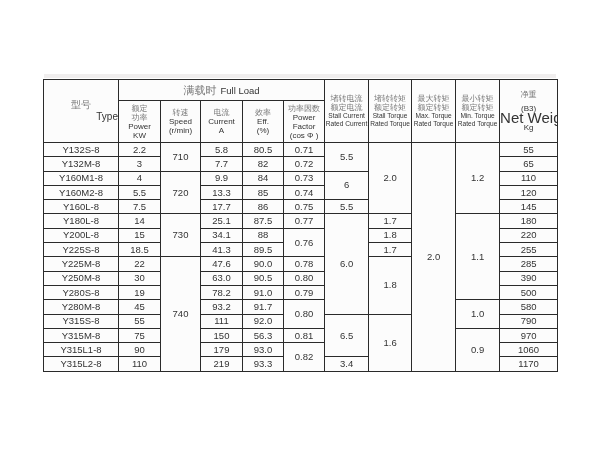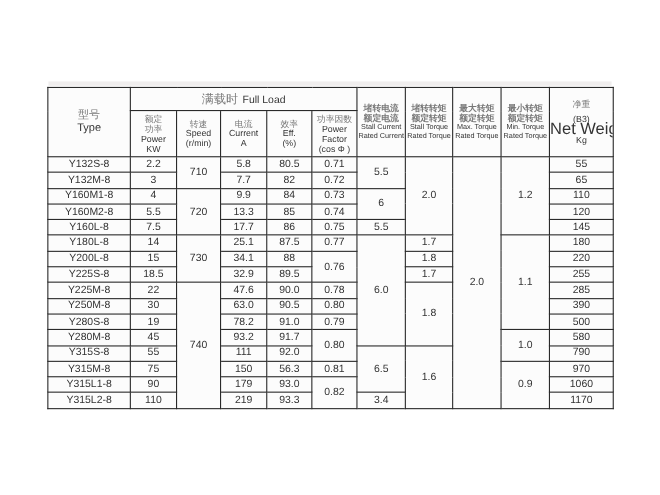--- a/index.html
+++ b/index.html
@@ -10,25 +10,25 @@
                table-layout:fixed; background:#fcfcfc; }
   table.spec td { border:1.2px solid #2a2a2a; text-align:center; vertical-align:middle;
                   padding:0; overflow:hidden; white-space:nowrap; }
   table.spec tr.hdr1 td { height:20px; }
   table.spec tr.hdr2 td { height:41px; }
   table.spec tr.row td { height:13.3px; font-size:9.5px; line-height:10px; }
   .zh { display:block; font-size:8px; color:#777; line-height:9px; }
   .en { display:block; font-size:8px; color:#333; line-height:9px; }
   .en-b { display:block; font-size:15px; color:#333; line-height:10px; }
   .type-zh { display:block; font-size:10px; color:#777; line-height:12px; }
-  .type-en { display:block; font-size:10px; color:#333; line-height:12px; }
+  .type-en { display:block; font-size:10px; color:#333; line-height:12px;text-align:right; }
   .fl { font-size:9.5px; }
   .fl .zh-i { color:#777; font-size:11px; margin-right:4px; }
   .sm { font-size:6.6px; line-height:8px; display:block; color:#333; }
-  .sm-zh { font-size:8px; line-height:9px; display:block; color:#777;font-weight:bold; }
+  .sm-zh { font-size:8px; line-height:9px; display:block; color:#777; }
 </style>
 </head>
 <body>
 
 <div class="topband"></div>
 
 <table class="spec">
   <colgroup>
     <col style="width:75px">
       <col style="width:42px">
@@ -184,21 +184,21 @@
     <td>34.1</td>
     <td>88</td>
     <td rowspan="2">0.76</td>
     <td>1.8</td>
     <td>220</td>
   </tr>
 
   <tr class="row">
     <td>Y225S-8</td>
     <td>18.5</td>
-    <td>32.9</td>
+    <td>41.3</td>
     <td>89.5</td>
     <td>1.7</td>
     <td>255</td>
   </tr>
 
   <tr class="row">
     <td>Y225M-8</td>
     <td>22</td>
     <td rowspan="8">740</td>
     <td>47.6</td>

